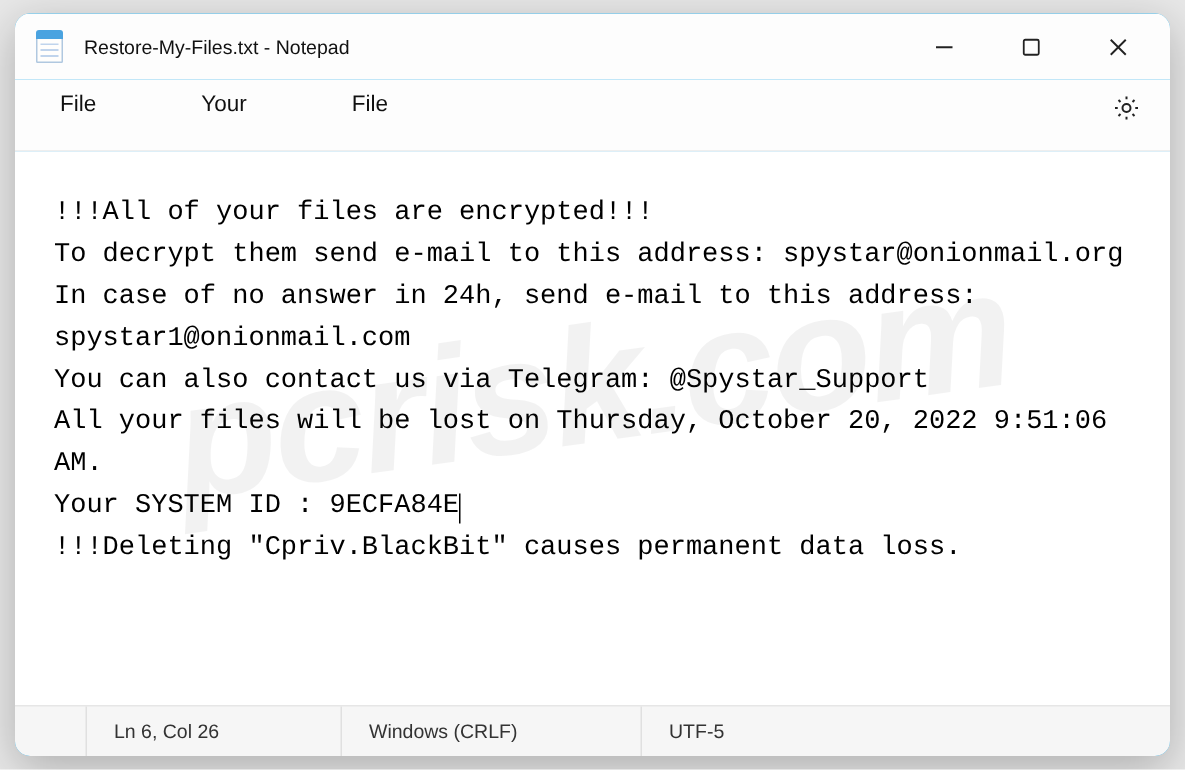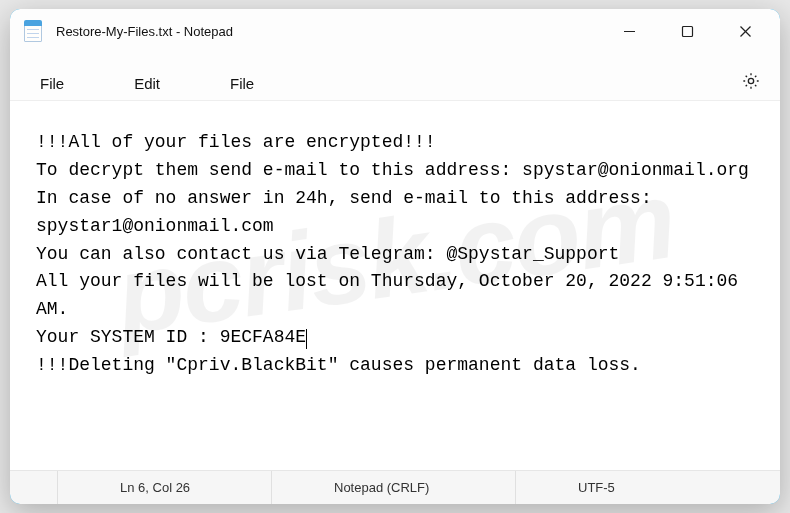--- a/index.html
+++ b/index.html
@@ -66,21 +66,21 @@
       width: 58px;
       display: flex;
       align-items: center;
       justify-content: center;
       color: #222;
     }
     .win-btn svg { width: 13px; height: 13px; }
     .menubar {
       height: 48px;
       display: flex;
-      align-items: flex-end;
+      align-items: flex-start;
       padding: 0 10px;
       background: #fdfdfd;
       border-bottom: 1px solid #eeeeee;
     }
     .menu-item {
       font-size: 15px;
       color: #111;
       padding: 8px 20px;
       margin-right: 30px;
       border-radius: 4px;
@@ -114,21 +114,20 @@
       top: 2px;
     }
     .statusbar {
       height: 34px;
       border-top: 1px solid #e6e6e6;
       background: #f6f6f6;
       display: flex;
       align-items: center;
       font-size: 13px;
       color: #333;
-      gap: 44px;
     }
     .status-cell {
       padding: 0 18px;
       height: 100%;
       display: flex;
       align-items: center;
       border-right: 1px solid #e0e0e0;
     }
     .status-cell:last-child { border-right: none; }
     .status-spacer-cell {
@@ -182,21 +181,21 @@
         <svg viewBox="0 0 13 13">
             <line x1="1.5" y1="1.5" x2="11.5" y2="11.5" stroke="#222" stroke-width="1.3"></line>
             <line x1="11.5" y1="1.5" x2="1.5" y2="11.5" stroke="#222" stroke-width="1.3"></line>
           </svg>
       </div>
     </div>
   </div>
 
   <div class="menubar">
     <div class="menu-item">File</div>
-    <div class="menu-item">Edit</div>
+    <div class="menu-item">Your</div>
     <div class="menu-item">File</div>
     <div class="menu-spacer"></div>
     <div class="settings-btn">
       <svg viewBox="0 0 24 24" fill="none" stroke="#222" stroke-width="1.6">
         <circle cx="12" cy="12" r="3.2"></circle>
         <path d="M12 2.8v2.2M12 19v2.2M21.2 12h-2.2M5 12H2.8M18.4 5.6l-1.6 1.6M7.2 16.8l-1.6 1.6M18.4 18.4l-1.6-1.6M7.2 7.2L5.6 5.6"></path>
       </svg>
     </div>
   </div>
 
@@ -206,17 +205,17 @@
 You can also contact us via Telegram: @Spystar_Support
 All your files will be lost on Thursday, October 20, 2022 9:51:06 AM.
 Your SYSTEM ID : 9ECFA84E</span><span class="caret"></span><span>
 !!!Deleting "Cpriv.BlackBit" causes permanent data loss.</span></div>
 
   <div class="watermark">pcrisk.com</div>
 
   <div class="statusbar">
     <div class="status-spacer-cell"></div>
     <div class="status-cell sc-pos">Ln 6, Col 26</div>
-    <div class="status-cell sc-eol">Notepad (CRLF)</div>
+    <div class="status-cell sc-eol">Windows (CRLF)</div>
     <div class="status-cell sc-enc">UTF-5</div>
   </div>
 
 </div>
 
 </body></html>

